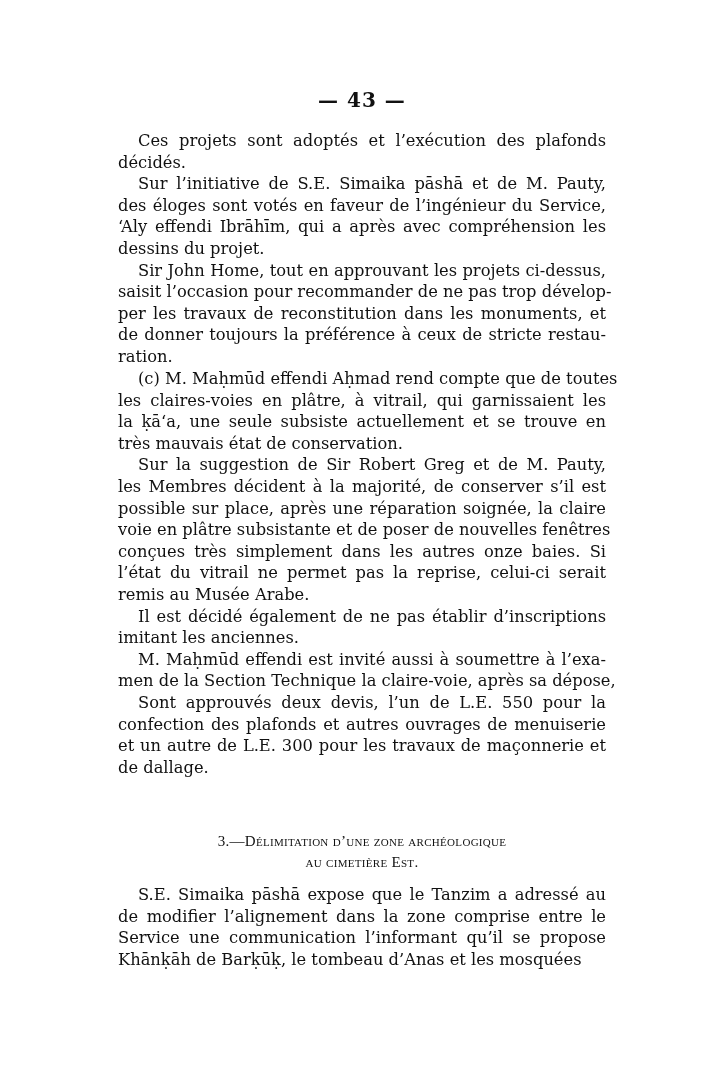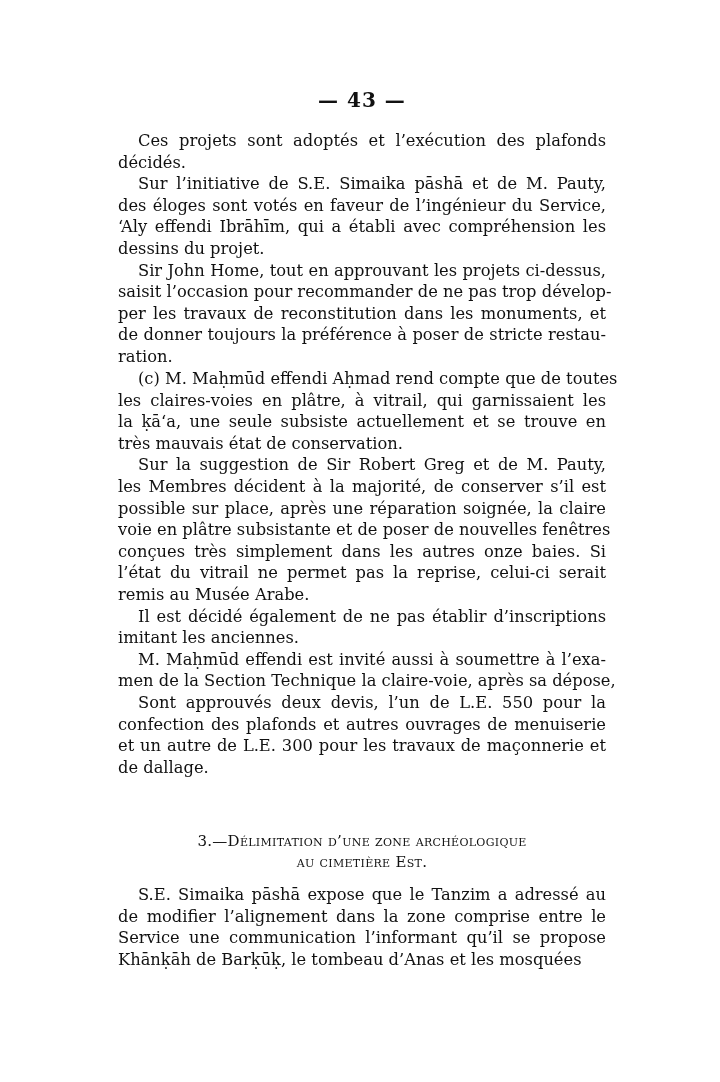--- a/index.html
+++ b/index.html
@@ -14,46 +14,46 @@
   .folio {
     position: absolute; top: 90px; left: 0; width: 488px;
     text-align: center; font-weight: bold; font-size: 20px; letter-spacing: 1px;
   }
   .line { display: block; text-align: justify; text-align-last: justify; white-space: nowrap; }
   .line.last { text-align-last: left; }
   .line.ind { padding-left: 20px; }
   .block { position: absolute; left: 0; width: 488px; }
   .heading {
     position: absolute; left: 0; width: 488px; text-align: center;
-    font-size: 15px; line-height: 21px; letter-spacing: 0.3px;
+    font-size: 15px; line-height: 21px; letter-spacing: 0.3px; font-family: Liberation Serif, serif;
   }
   .sc { font-variant: small-caps; }
 </style>
 </head>
 <body>
 
 <div class="page">
   <div class="folio">— 43 —</div>
 
   <div class="block" style="top:130px;" id="blk-top">
       <div>
         <span class="line ind">Ces projets sont adoptés et l’exécution des plafonds</span>
         <span class="line last">décidés.</span>
       </div>
       <div>
         <span class="line ind">Sur l’initiative de S.E. Simaika pāshā et de M. Pauty,</span>
         <span class="line">des éloges sont votés en faveur de l’ingénieur du Service,</span>
-        <span class="line">ʻAly effendi Ibrāhīm, qui a établi avec compréhension les</span>
+        <span class="line">ʻAly effendi Ibrāhīm, qui a après avec compréhension les</span>
         <span class="line last">dessins du projet.</span>
       </div>
       <div>
         <span class="line ind">Sir John Home, tout en approuvant les projets ci-dessus,</span>
         <span class="line">saisit l’occasion pour recommander de ne pas trop dévelop-</span>
         <span class="line">per les travaux de reconstitution dans les monuments, et</span>
-        <span class="line">de donner toujours la préférence à poser de stricte restau-</span>
+        <span class="line">de donner toujours la préférence à ceux de stricte restau-</span>
         <span class="line last">ration.</span>
       </div>
     </div>
   <div class="block" style="top:368px;" id="blk-c">
       <div>
         <span class="line ind">(c) M. Maḥmūd effendi Aḥmad rend compte que de toutes</span>
         <span class="line">les claires-voies en plâtre, à vitrail, qui garnissaient les</span>
         <span class="line">la ḳāʻa, une seule subsiste actuellement et se trouve en</span>
         <span class="line last">très mauvais état de conservation.</span>
       </div>

